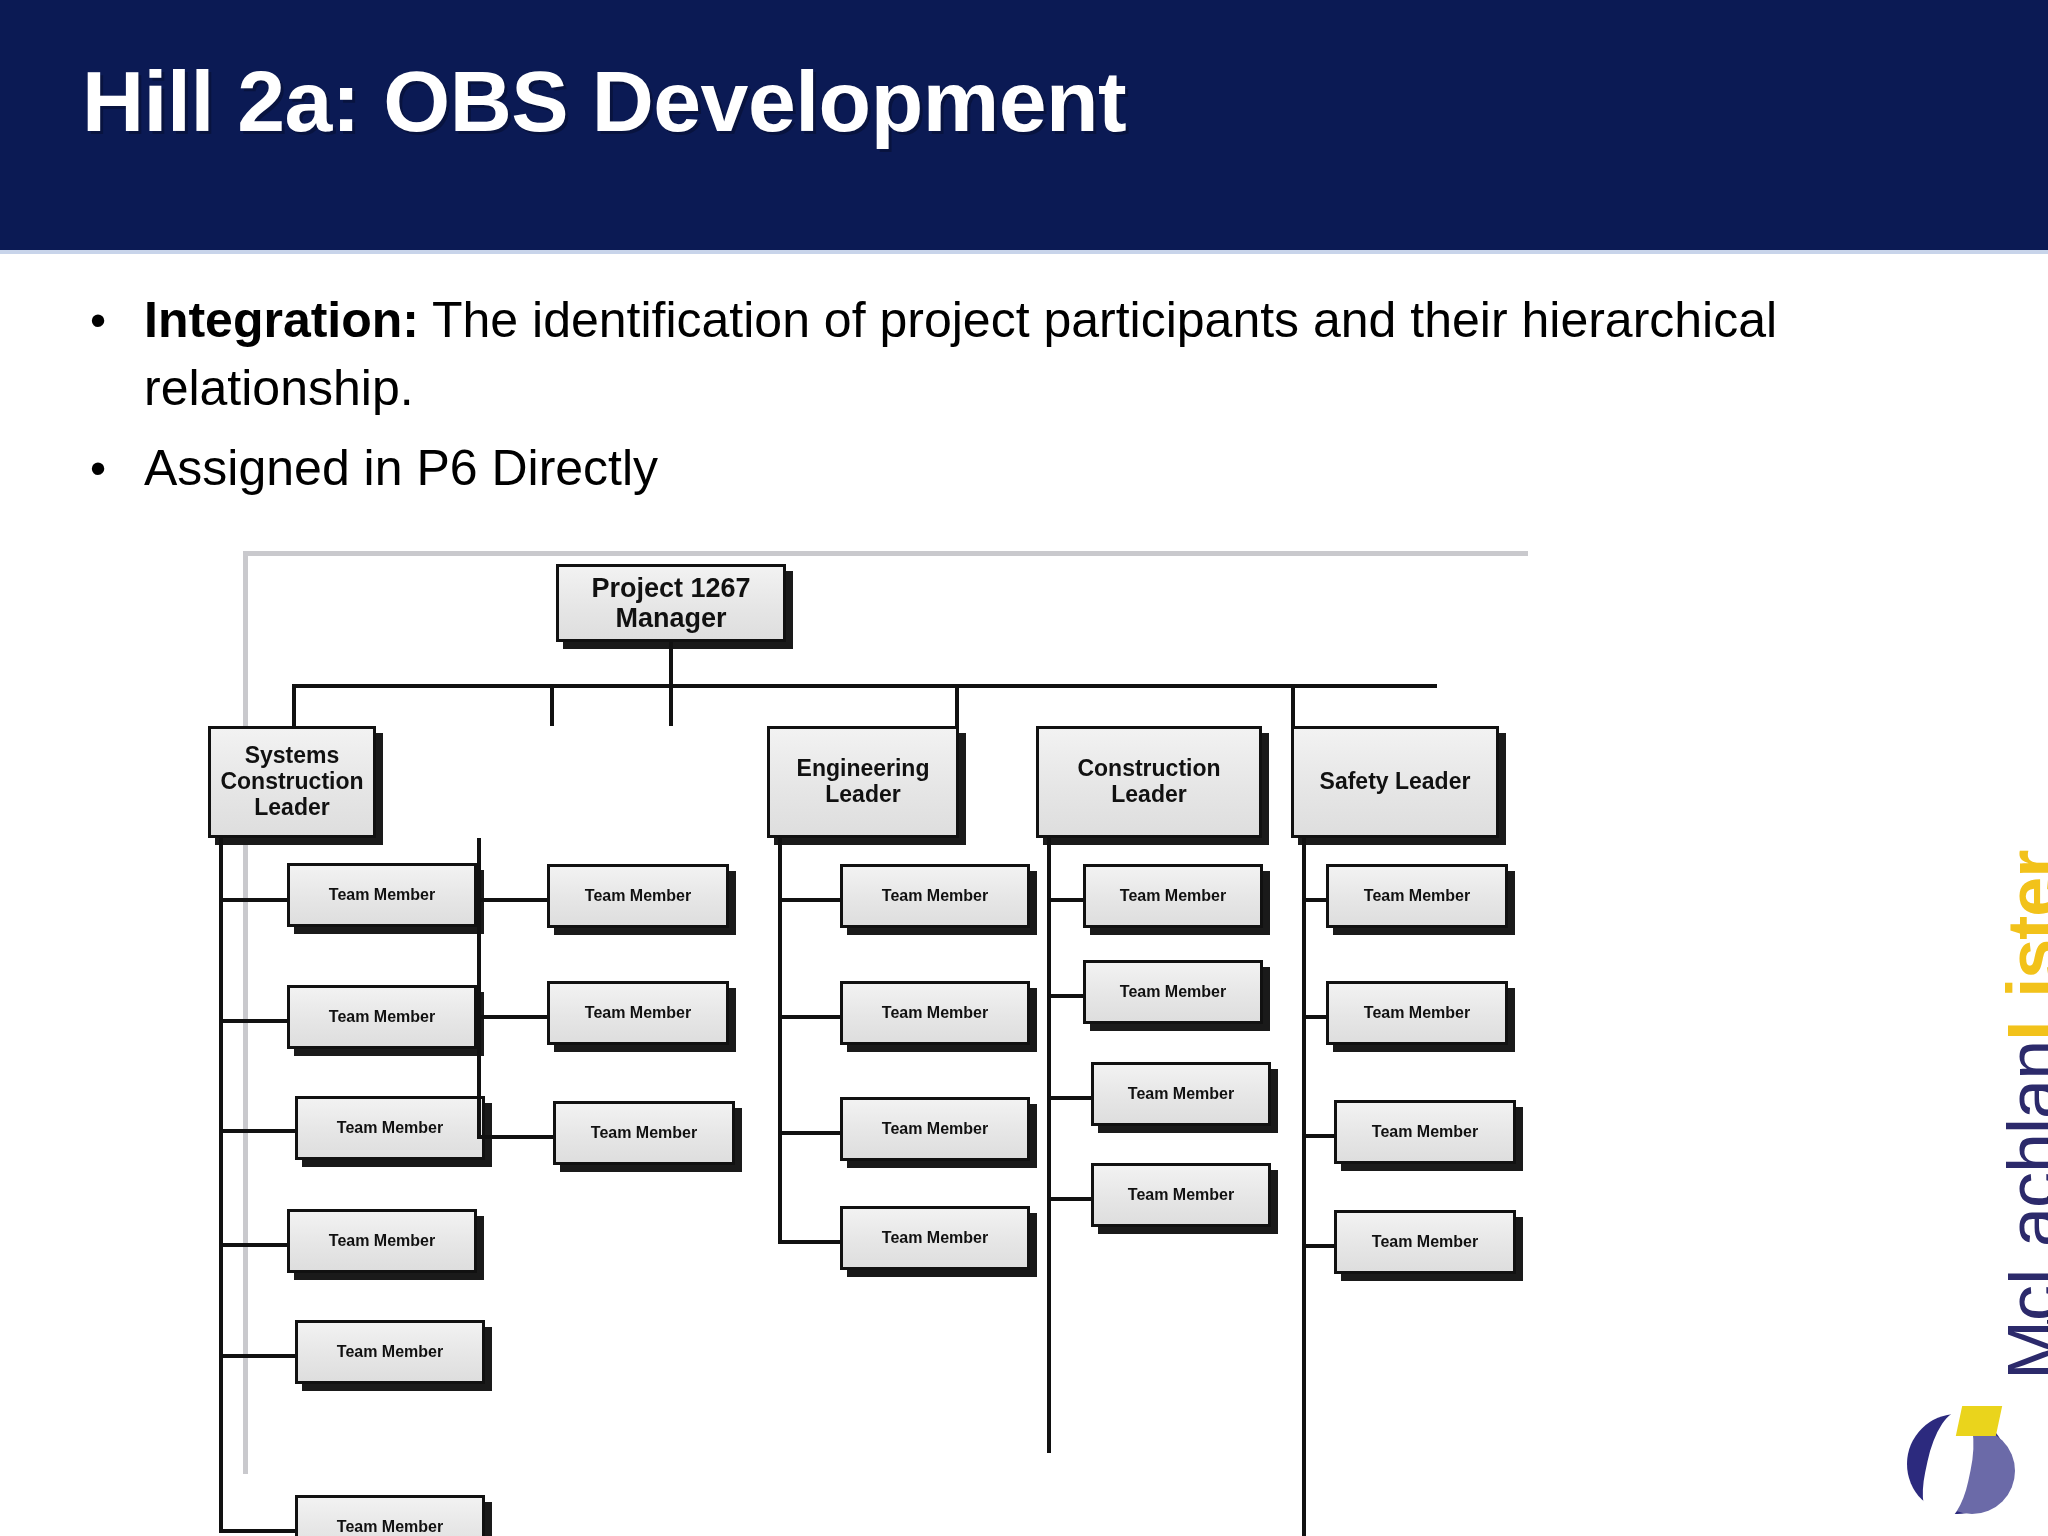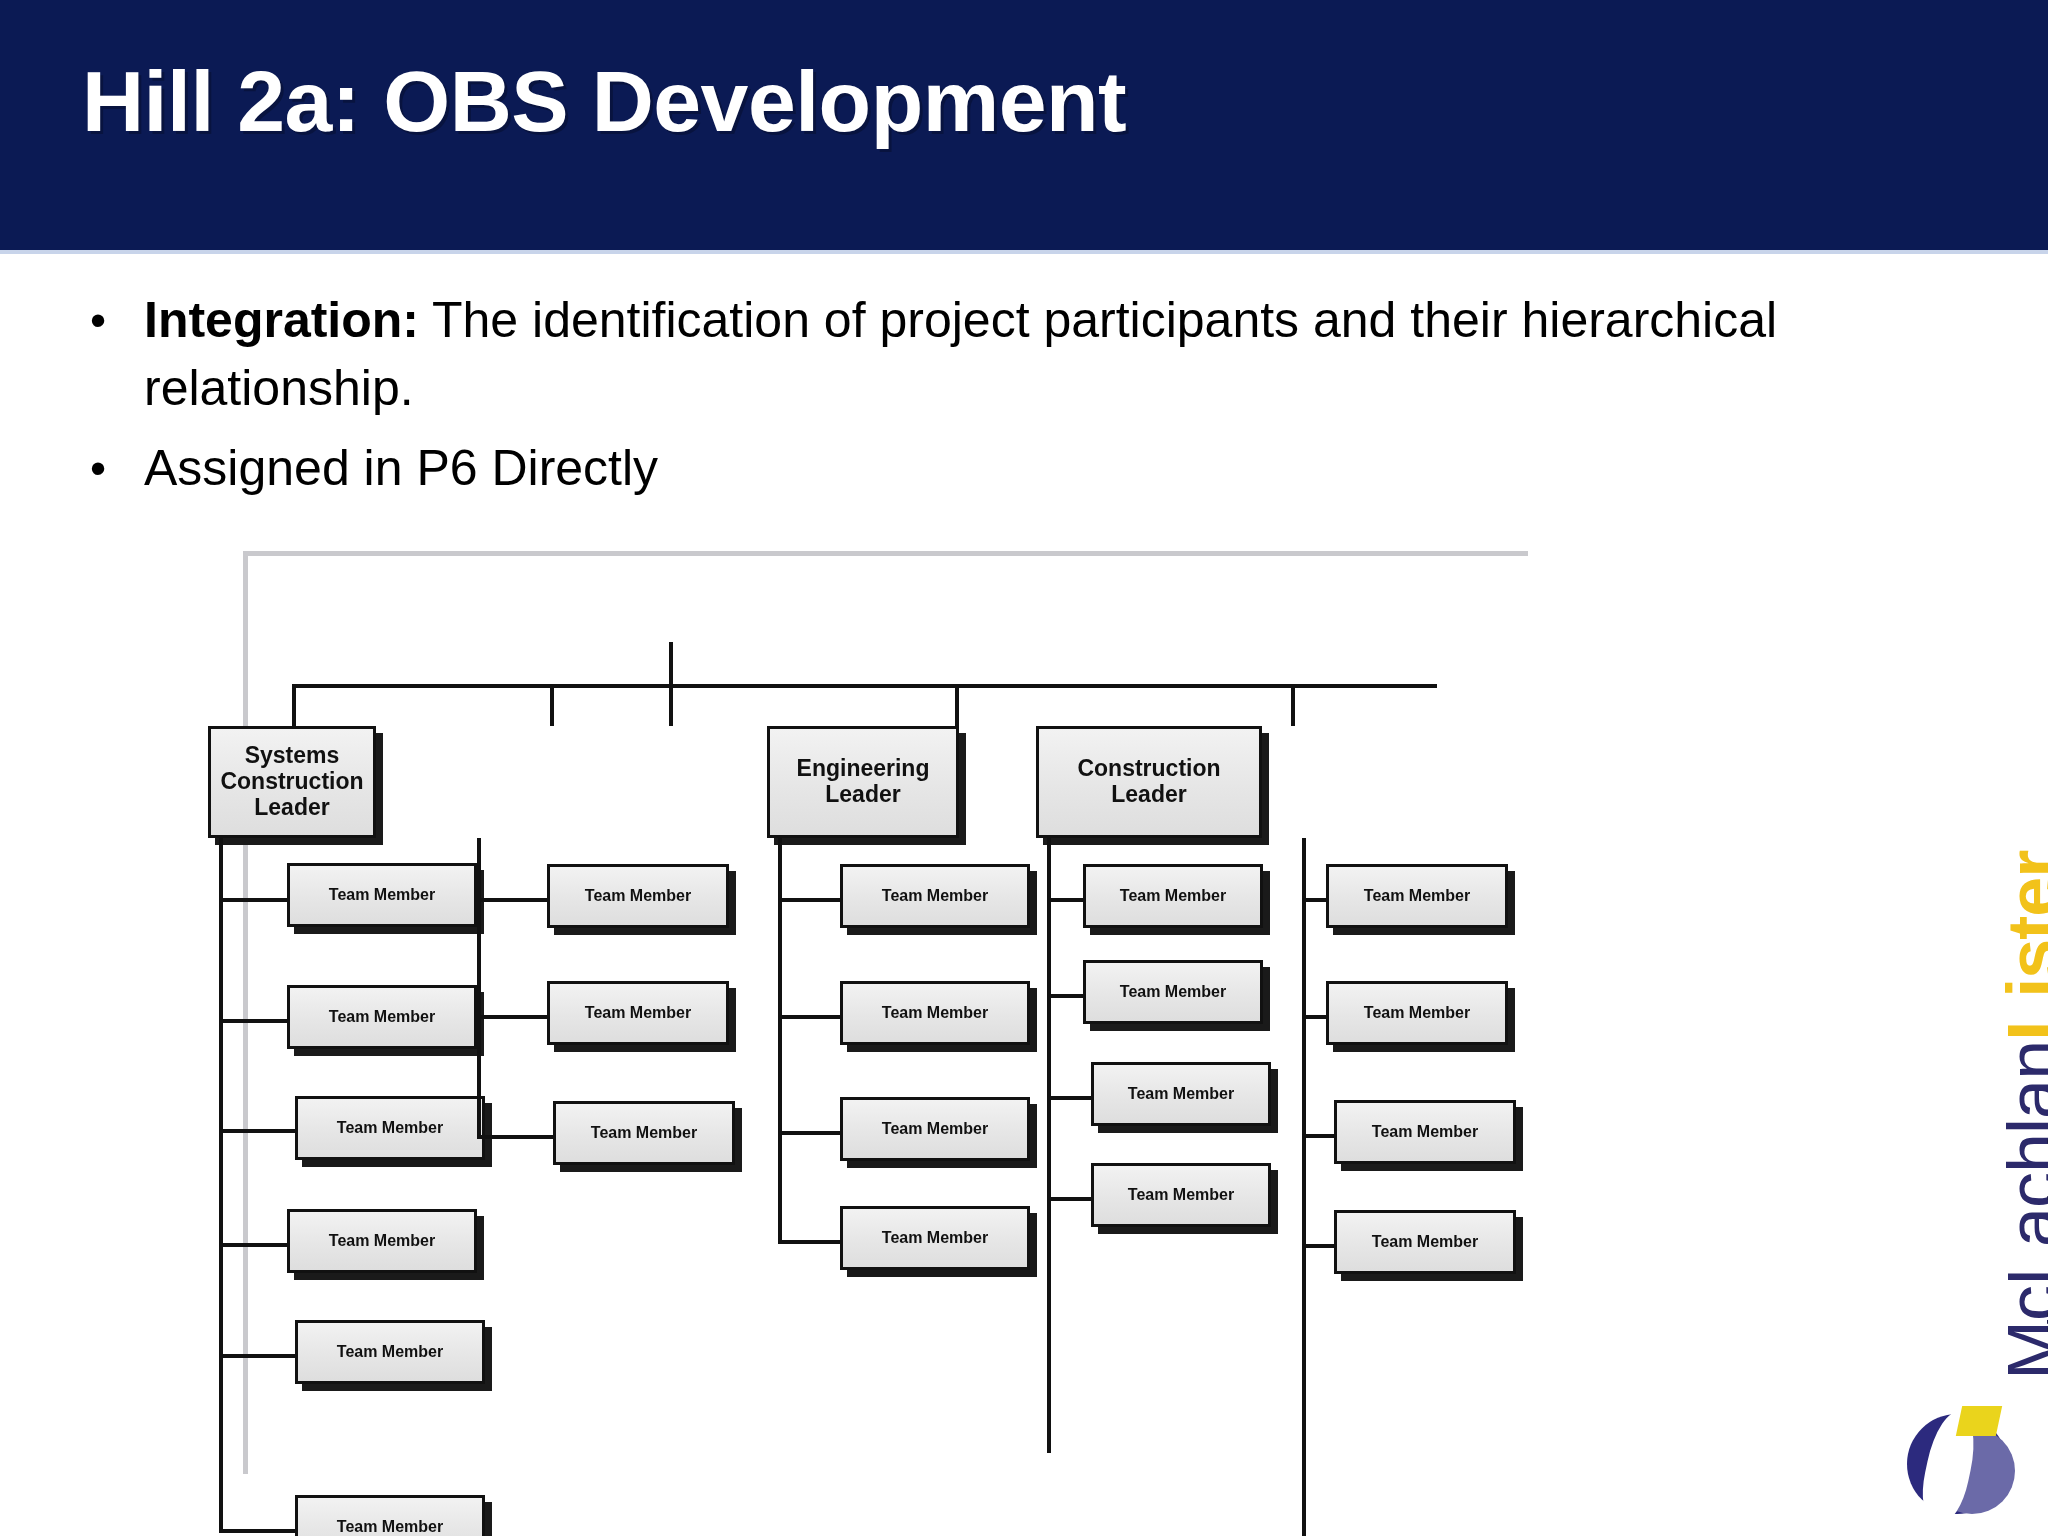--- a/index.html
+++ b/index.html
@@ -210,20 +210,26 @@
   </div>
   <div class="bullet-row">
     <span class="bullet-dot">•</span>
     <span class="bullet-text">Assigned in P6 Directly</span>
   </div>
 </div>
 
 <div id="orgchart-frame"></div>
 <div id="orgchart">
 
+  <div class="node root" style="left:313px; top:13px; width:230px; height:78px;">
+    <div>
+      <div>Project 1267</div>
+      <div>Manager</div>
+    </div>
+  </div>
 
   <div class="ln v" style="left:426px; top:91px; height:45px;"></div>
 
   <div class="ln h" style="left:49px; top:133px; width:1145px;"></div>
 
   <div class="ln v" style="left:49px;   top:133px; height:42px;"></div>
   <div class="ln v" style="left:307px;  top:133px; height:42px;"></div>
   <div class="ln v" style="left:426px;  top:133px; height:42px;"></div>
   <div class="ln v" style="left:712px;  top:133px; height:42px;"></div>
   <div class="ln v" style="left:1048px; top:133px; height:42px;"></div>
@@ -333,20 +339,25 @@
   <div class="ln h" style="left:804px; top:545px; width:46px;"></div>
   <div class="node member" style="left:848px; top:511px; width:180px; height:64px;">
       <span>Team Member</span>
     </div>
 
   <div class="ln h" style="left:804px; top:646px; width:46px;"></div>
   <div class="node member" style="left:848px; top:612px; width:180px; height:64px;">
       <span>Team Member</span>
     </div>
 
+  <div class="node leader" style="left:1048px; top:175px; width:208px; height:112px;">
+    <div>
+      <div>Safety Leader</div>
+    </div>
+  </div>
   <div class="ln v" style="left:1059px; top:287px; height:703px;"></div>
 
   <div class="ln h" style="left:1059px; top:347px; width:26px;"></div>
   <div class="node member" style="left:1083px; top:313px; width:182px; height:64px;">
       <span>Team Member</span>
     </div>
 
   <div class="ln h" style="left:1059px; top:464px; width:26px;"></div>
   <div class="node member" style="left:1083px; top:430px; width:182px; height:64px;">
       <span>Team Member</span>

